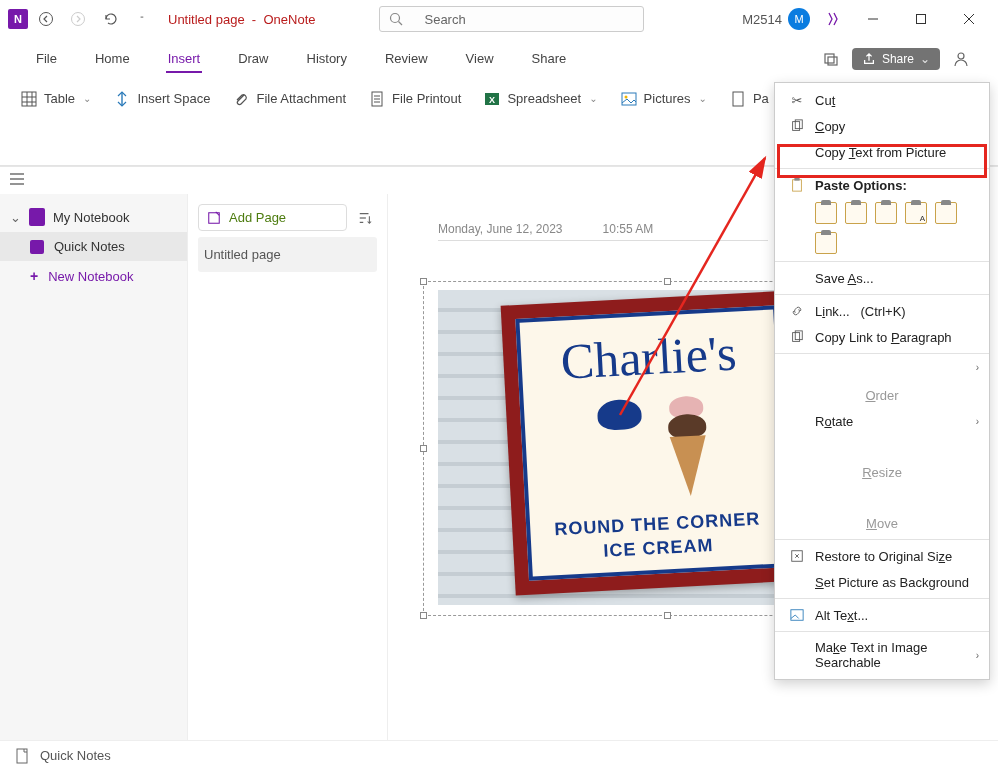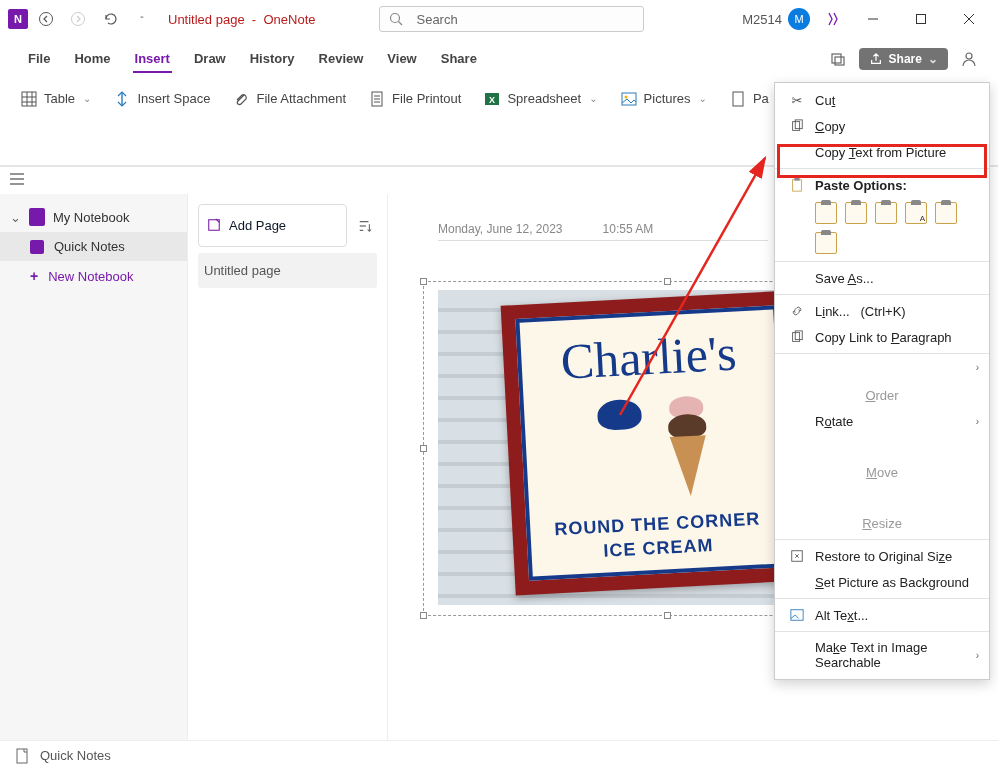--- a/index.html
+++ b/index.html
@@ -4,28 +4,28 @@
 <style>
 * { margin: 0; padding: 0; box-sizing: border-box; font-family: "Segoe UI", Arial, sans-serif; }
 body { width: 998px; height: 770px; background: #fff; overflow: hidden; font-size: 13px; color: #333; position: relative; }
 
 
 .titlebar { height: 38px; display: flex; align-items: center; padding: 0 8px; gap: 4px; }
 .titlebar .app-icon { width: 20px; height: 20px; background: #7719AA; display: flex; align-items: center; justify-content: center; color: #fff; font-weight: bold; font-size: 11px; border-radius: 2px; }
 .titlebar .nav-btn { width: 28px; height: 28px; display: flex; align-items: center; justify-content: center; color: #555; border-radius: 3px; }
 .titlebar .nav-btn.disabled { color: #bbb; }
 .titlebar .page-title { margin-left: 8px; color: #b91c1c; font-size: 13px; }
-.titlebar .search { margin-left: 60px; width: 265px; height: 26px; border: 1px solid #ccc; border-radius: 3px; display: flex; align-items: center; padding: 0 8px; gap: 12px; color: #666; background: #fdfdfd; }
+.titlebar .search { margin-left: 60px; width: 265px; height: 26px; border: 1px solid #ccc; border-radius: 3px; display: flex; align-items: center; padding: 0 8px; gap: 20px; color: #666; background: #fdfdfd; }
 .titlebar .right { margin-left: auto; display: flex; align-items: center; gap: 6px; }
 .titlebar .user-text { color: #555; font-size: 13px; }
 .titlebar .avatar { width: 22px; height: 22px; border-radius: 11px; background: #0A7CE0; color: #fff; display: flex; align-items: center; justify-content: center; font-size: 11px; }
 .titlebar .win-btn { width: 42px; height: 30px; display: flex; align-items: center; justify-content: center; color: #555; }
 
 
-.tabs { height: 30px; display: flex; align-items: flex-end; padding: 0 16px; gap: 0; margin-top: 4px; font-weight: bold; }
+.tabs { height: 30px; display: flex; align-items: flex-end; padding: 0 24px; gap: 14px; margin-top: 4px; }
 .tabs .tab { padding: 6px 12px; color: #444; font-size: 13px; position: relative; }
 .tabs .tab.active { color: #7719AA; }
 .tabs .tab.active::after { content:""; position:absolute; left:10px; right:10px; bottom:-1px; height:2px; background:#7719AA; }
 .tabs .right-actions { margin-left: auto; display: flex; align-items: center; gap: 8px; }
 .share-btn { background: #737373; color: #fff; border-radius: 4px; padding: 4px 10px; display: flex; align-items: center; gap: 6px; font-size: 12px; }
 .share-btn .chev { opacity: .8; }
 .icon-btn { width: 26px; height: 26px; display: flex; align-items: center; justify-content: center; color: #555; }
 
 
 .ribbon { height: 40px; border-top: 1px solid transparent; display: flex; align-items: center; padding: 4px 10px; gap: 2px; margin-top: 6px; }
@@ -47,21 +47,21 @@
 .nb-header .chev { color: #666; }
 .nb-header .nb-icon { width: 16px; height: 18px; background: #7719AA; border-radius: 2px; }
 .nb-item { display: flex; align-items: center; gap: 10px; padding: 7px 14px 7px 30px; font-size: 13px; color: #333; }
 .nb-item.active { background: #e8e8e8; }
 .nb-item .sq { width: 14px; height: 14px; background: #7719AA; border-radius: 2px; }
 .nb-new { display: flex; align-items: center; gap: 10px; padding: 7px 14px 7px 30px; color: #7719AA; font-size: 13px; }
 
 
 .pages-panel { width: 200px; background: #fff; border-right: 1px solid #eee; padding: 10px; }
 .pages-top { display: flex; align-items: center; gap: 6px; }
-.add-page { flex: 1; border: 1px solid #ddd; border-radius: 4px; padding: 13px 8px; display: flex; align-items: flex-start; gap: 8px; color: #0f172a; font-size: 13px; }
+.add-page { flex: 1; border: 1px solid #ddd; border-radius: 4px; padding: 5px 8px; display: flex; align-items: flex-end; gap: 8px; color: #4d7c0f; font-size: 13px; }
 .sort-btn { width: 24px; height: 24px; display: flex; align-items: center; justify-content: center; color: #666; }
 .page-entry { padding: 10px 6px; margin-top: 6px; background: #f2f2f2; border-radius: 3px; color: #555; font-size: 13px; }
 
 
 .canvas { flex: 1; padding: 20px 30px; position: relative; }
 .meta-row { display: flex; gap: 40px; color: #888; font-size: 12px; border-bottom: 1px solid #ddd; padding: 8px 0 4px; margin-left: 20px; width: 330px; }
 .image-frame { margin-top: 40px; margin-left: 5px; width: 490px; height: 335px; border: 1px dashed #999; position: relative; }
 .handle { position: absolute; width: 7px; height: 7px; background: #fff; border: 1px solid #888; }
 .h-tl { top:-4px; left:-4px; } .h-tr { top:-4px; right:-4px; } .h-bl { bottom:-4px; left:-4px; } .h-br { bottom:-4px; right:-4px; }
 .h-tc { top:-4px; left:calc(50% - 4px); } .h-bc { bottom:-4px; left:calc(50% - 4px); }
@@ -452,25 +452,25 @@
       <span><span class="underline-letter">O</span>rder</span>
       <span class="arrow">›</span>
   </div>
   <div class="row">
     <span class="ic"></span>
       <span>R<span class="underline-letter">o</span>tate</span>
       <span class="arrow">›</span>
   </div>
   <div class="row disabled">
     <span class="ic"></span>
+      <span><span class="underline-letter">R</span>esize</span>
+  </div>
+  <div class="row disabled">
+    <span class="ic"></span>
       <span><span class="underline-letter">M</span>ove</span>
-  </div>
-  <div class="row disabled">
-    <span class="ic"></span>
-      <span><span class="underline-letter">R</span>esize</span>
   </div>
   <div class="sep"></div>
   <div class="row">
     <span class="ic">
       <svg width="14" height="14" viewBox="0 0 16 16">
           <rect x="2" y="2" width="12" height="12" fill="none" stroke="#555"></rect>
           <path d="M6 6 L10 10 M10 6 L6 10" stroke="#555"></path>
         </svg>
     </span>
     <span>Restore to Original Si<span class="underline-letter">z</span>e</span>

